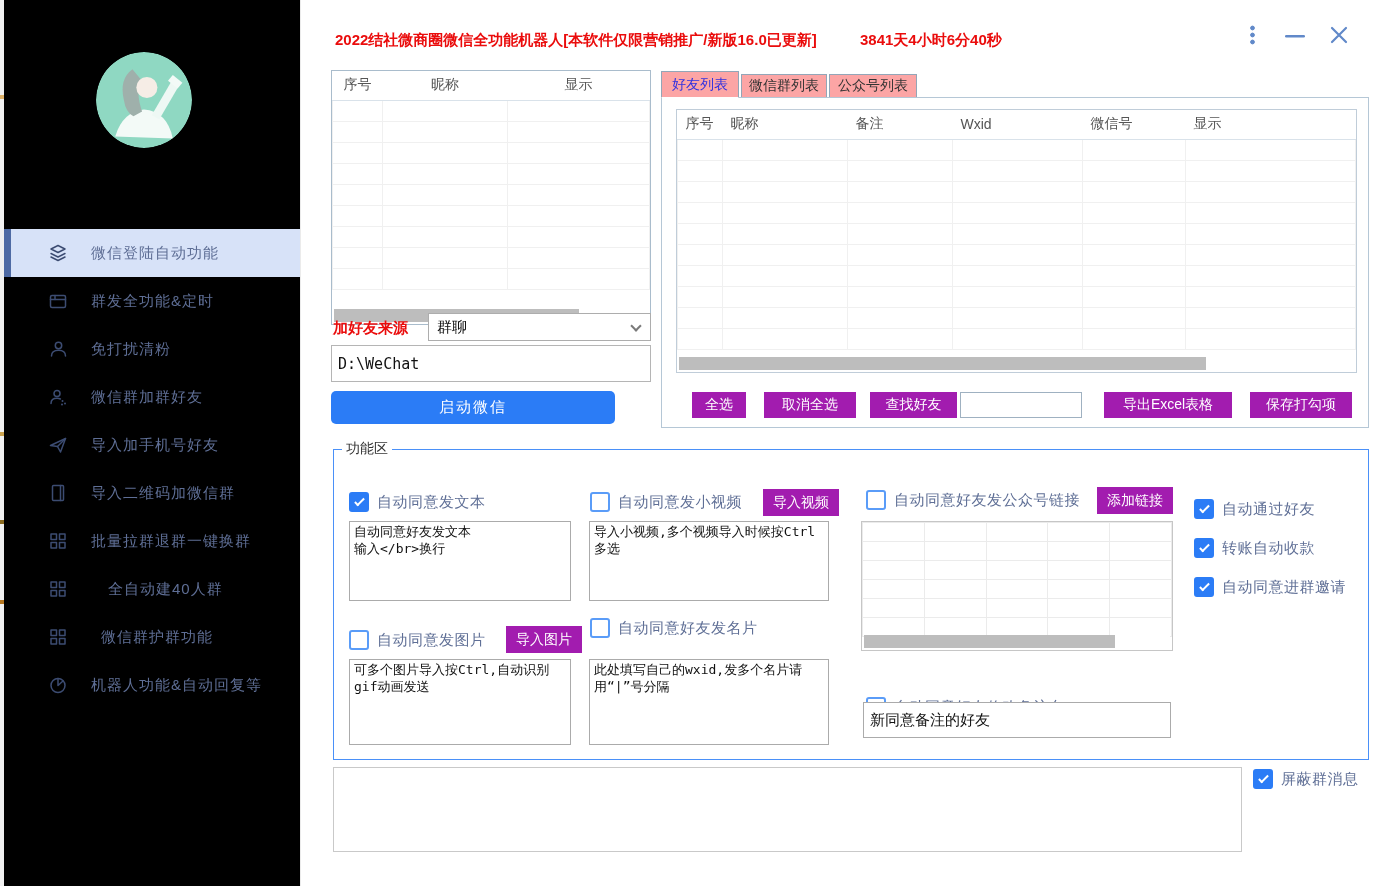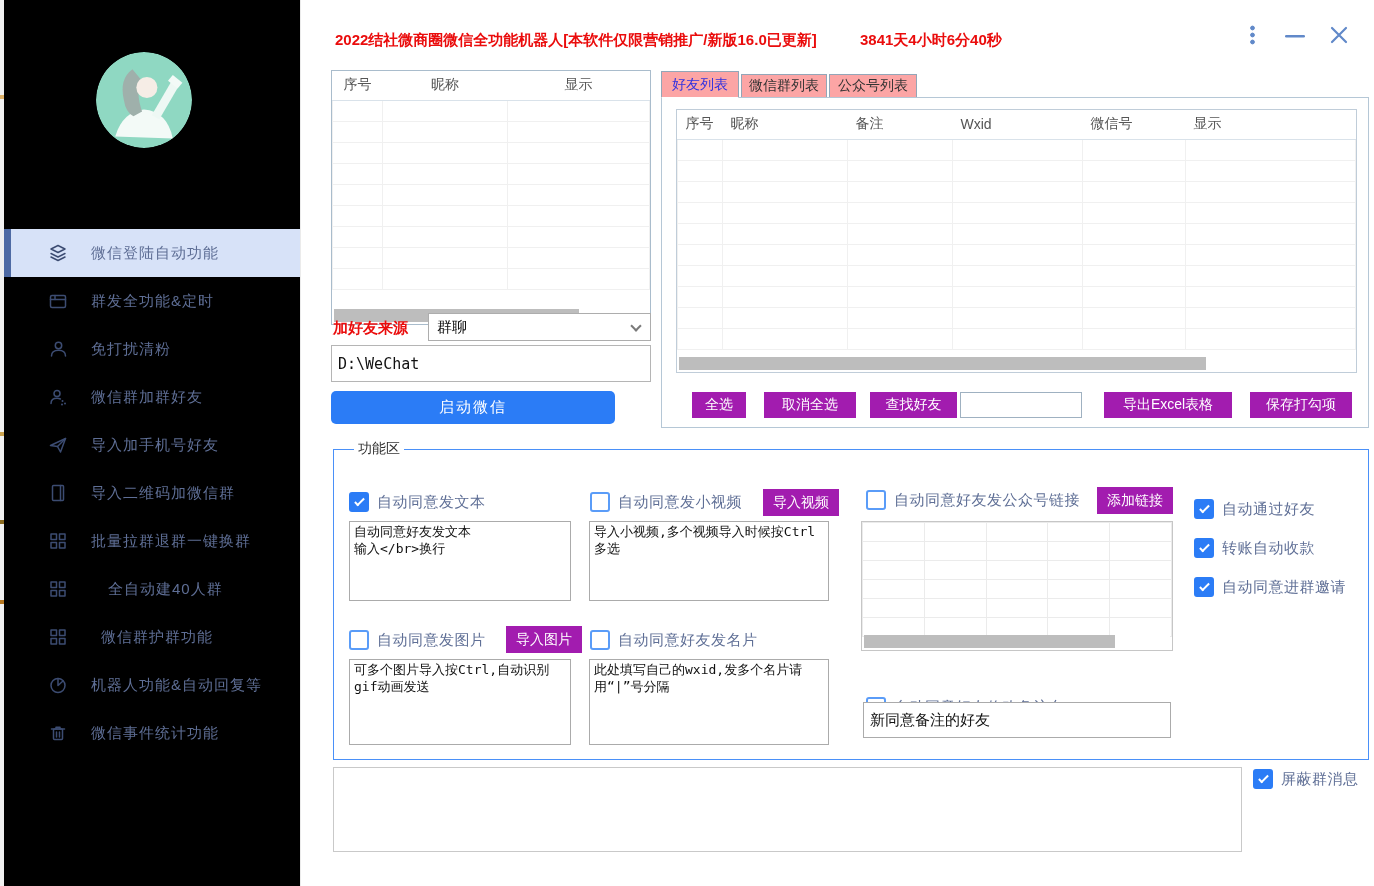--- a/index.html
+++ b/index.html
@@ -57,21 +57,21 @@
   .lp-btn { position:absolute; top:294px; height:26px; }
   .b-selall { left:30px; width:54px; }
   .b-desel { left:102px; width:92px; }
   .b-find { left:208px; width:87px; }
   .search-input { position:absolute; left:298px; top:294px; width:122px; height:26px; border:1px solid #9fb1c1; font-size:14px; padding:0 4px; }
   .b-excel { left:442px; width:128px; }
   .b-save { left:588px; width:102px; }
 
   
   .function-area { position:absolute; left:333px; top:440px; width:1036px; height:320px; border:1px solid #4a90f8; }
-  .function-area legend { margin-left:20px; padding:0 4px; font-size:14px; color:#333; }
+  .function-area legend { margin-left:8px; padding:0 4px; font-size:14px; color:#333; }
   .cbrow { position:absolute; display:flex; align-items:center; gap:8px; }
   .cb { width:20px; height:20px; border-radius:3px; background:#fff; border:2px solid #5a9cf8; display:inline-flex; align-items:center; justify-content:center; cursor:pointer; flex:none; }
   .cb.checked { background:#2b7cf6; border-color:#2b7cf6; }
   .cb .tick { display:none; width:5px; height:10px; border-right:2px solid #fff; border-bottom:2px solid #fff; transform:rotate(45deg); margin-top:-3px; }
   .cb.checked .tick { display:block; }
   .cblabel { font-size:15px; color:#5f6f96; letter-spacing:0.5px; }
   .fa-ta { position:absolute; border:1px solid #ababab; resize:none; font-family:"DejaVu Sans Mono", monospace; font-size:13px; line-height:1.3; color:#111; padding:2px 4px; overflow:hidden; }
   .mini-btn { position:absolute; height:27px; padding:0 10px; }
   .link-table { position:absolute; left:527px; top:63px; width:312px; height:130px; border:1px solid #c6c6c6; background:#fff; }
   .link-table td { height:19px; border:1px solid #ebebeb; }
@@ -199,31 +199,20 @@
         <span class="nav-label" style="margin-left:33px;">微信群护群功能</span>
       </div>
       <div class="nav-item">
         <span class="nav-icon">
           <svg width="20" height="20" viewBox="0 0 20 20">
               <circle cx="10" cy="10.5" r="7"></circle>
               <path d="M10 10.5 L10 3.5 M10 10.5 L15 6"></path>
             </svg>
         </span>
         <span class="nav-label">机器人功能&amp;自动回复等</span>
-      </div>
-      <div class="nav-item">
-        <span class="nav-icon">
-          <svg width="20" height="20" viewBox="0 0 20 20">
-              <path d="M3.5 6 h13"></path>
-              <path d="M8 6 V4.2 h4 V6"></path>
-              <rect x="5.5" y="6" width="9" height="10.5" rx="1"></rect>
-              <path d="M8.5 9 v5 M11.5 9 v5"></path>
-            </svg>
-        </span>
-        <span class="nav-label">微信事件统计功能</span>
       </div>
     </nav>
   </aside>
 
   <div class="app-title">2022结社微商圈微信全功能机器人[本软件仅限营销推广/新版16.0已更新]</div>
   <div class="app-uptime">3841天4小时6分40秒</div>
   <span class="winctl ctl-menu">
     <svg width="5" height="20" viewBox="0 0 5 20">
         <circle cx="2.5" cy="3" r="1.9"></circle>
         <circle cx="2.5" cy="10" r="1.9"></circle>
@@ -541,21 +530,21 @@
       <span class="cblabel">自动同意进群邀请</span>
     </div>
 
     <div class="cbrow" style="left:15px; top:172px;">
       <span class="cb"></span>
       <span class="cblabel">自动同意发图片</span>
     </div>
     <button class="btn mini-btn" style="left:172px; top:168px;">导入图片</button>
     <textarea class="fa-ta" style="left: 15px; top: 201px; width: 222px; height: 86px;">可多个图片导入按Ctrl,自动识别gif动画发送</textarea>
 
-    <div class="cbrow" style="left:256px; top:172px;">
+    <div class="cbrow" style="left:256px; top:160px;">
       <span class="cb"></span>
       <span class="cblabel">自动同意好友发名片</span>
     </div>
     <textarea class="fa-ta" style="left: 255px; top: 201px; width: 240px; height: 86px;">此处填写自己的wxid,发多个名片请用“|”号分隔</textarea>
 
     <div class="cbrow" style="left:532px; top:219px;margin-top:20px;">
       <span class="cb"></span>
       <span class="cblabel">自动同意好友修改备注名</span>
     </div>
     <input class="remark-input" value="新同意备注的好友" style="">

